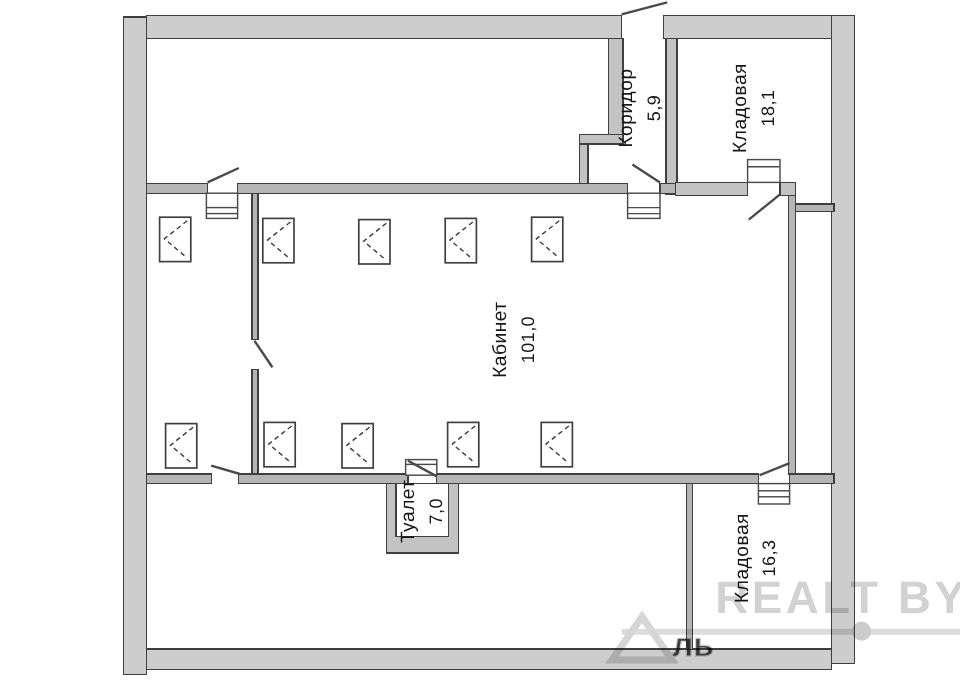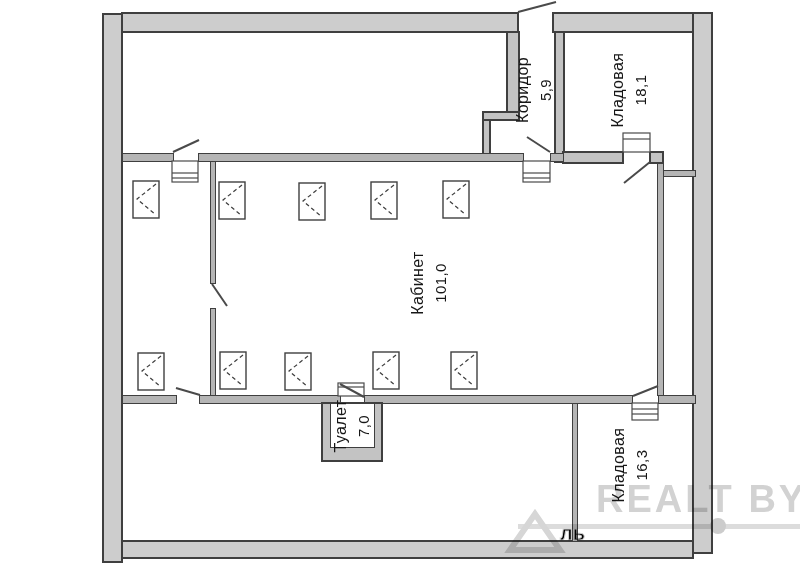--- a/index.html
+++ b/index.html
@@ -21,22 +21,22 @@
     letter-spacing:3px;color:#d2d2d2;white-space:nowrap;
   }
   .wm-line{position:absolute;left:518px;top:524px;width:282px;height:5px;background:#dcdcdc;}
   .wm-dot{position:absolute;left:710px;top:518px;width:16px;height:16px;border-radius:50%;background:#cccccc;}
   .wm-sub{
     position:absolute;left:532px;top:532px;font-size:16px;font-weight:bold;letter-spacing:9px;
     color:#737373;-webkit-text-stroke:1px #cfcfcf;white-space:nowrap;margin-top:40px;
   }
   .wm-logo{position:absolute;left:504px;top:508px;}
   .wm-side{
-    position:absolute;left:560px;top:522px;font-size:20px;font-weight:bold;
-    color:#000000;-webkit-text-stroke:1px #d2d2d2;
+    position:absolute;left:560px;top:522px;font-size:28px;font-weight:bold;
+    color:#404040;-webkit-text-stroke:1px #d2d2d2;
   }
 </style>
 </head>
 <body>
 
 <div id="stage">
 
   <svg id="plan-svg" width="800" height="568" viewBox="0 0 800 568">
     <defs>
       <g id="winsym">

